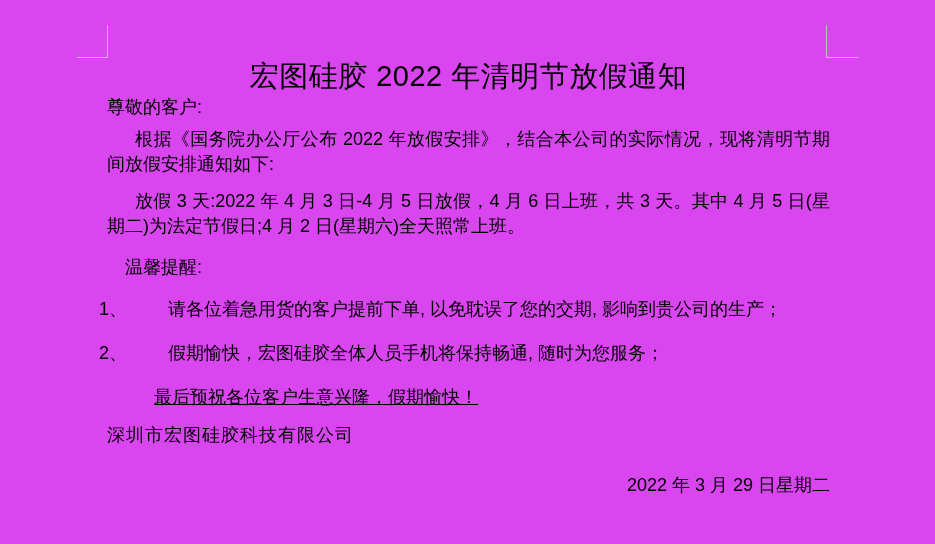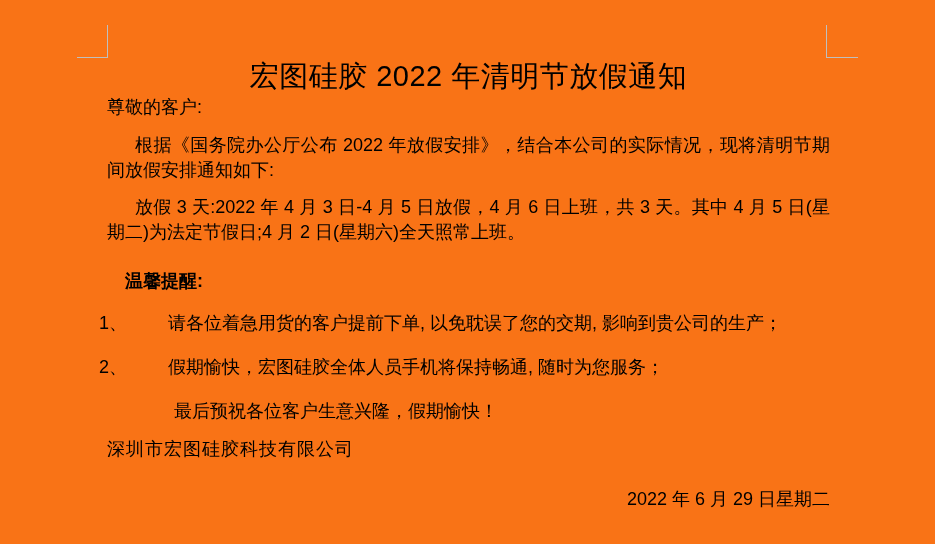--- a/index.html
+++ b/index.html
@@ -11,21 +11,21 @@
     width: 935px;
     height: 544px;
     position: relative;
     overflow: hidden;
     font-family: "Liberation Sans", "DejaVu Sans", sans-serif;
     color: #000000;
   }
   .page {
     position: absolute;
     inset: 0;
-    background: #f97316;
+    background: #d946ef;
   }
   
   .crop-tl {
     position: absolute;
     left: 77px;
     top: 25px;
     width: 30px;
     height: 32px;
     border-right: 1px solid #bfbfbf;
     border-bottom: 1px solid #bfbfbf;
@@ -52,47 +52,48 @@
     font-size: 29px;
     line-height: 38px;
     text-align: center;
     font-weight: 500;
     white-space: nowrap;
     letter-spacing: 0.5px;
   }
   .salutation {
   }
   .para-indent {
-    margin-top: 13px;
+    margin-top: 7px;
     text-indent: 28px;
   }
   .para-schedule {
     margin-top: 12px;
     text-indent: 28px;
   }
   .reminder-heading {
-    margin-top: 24px;
-    font-weight: bold;
+    margin-top: 16px;
+    font-weight: normal;
     text-indent: 18px;
   }
   .reminder-item {
     display: flex;
     margin-left: -8px;
   }
   .reminder-item .num {
     flex: 0 0 69px;
   }
   .reminder-item .txt {
     flex: 1;
   }
   .item-1 { margin-top: 17px; }
   .item-2 { margin-top: 19px; }
   .closing {
     margin-top: 19px;
-    margin-left: 67px;
+    margin-left: 47px;
+    text-decoration: underline;
   }
   .sig-company {
     margin-top: 13px;
     text-align: left;
     letter-spacing: 1px;
   }
   .sig-date {
     margin-top: 25px;
     text-align: right;
   }
@@ -124,16 +125,16 @@
 
     <div class="reminder-item item-2">
       <span class="num">2、</span>
       <span class="txt">假期愉快，宏图硅胶全体人员手机将保持畅通, 随时为您服务；</span>
     </div>
 
     <div class="closing">最后预祝各位客户生意兴隆，假期愉快！</div>
 
     <div class="sig-company">深圳市宏图硅胶科技有限公司</div>
 
-    <div class="sig-date">2022 年 6 月 29 日星期二</div>
+    <div class="sig-date">2022 年 3 月 29 日星期二</div>
 
   </div>
 </div>
 
 </body></html>

